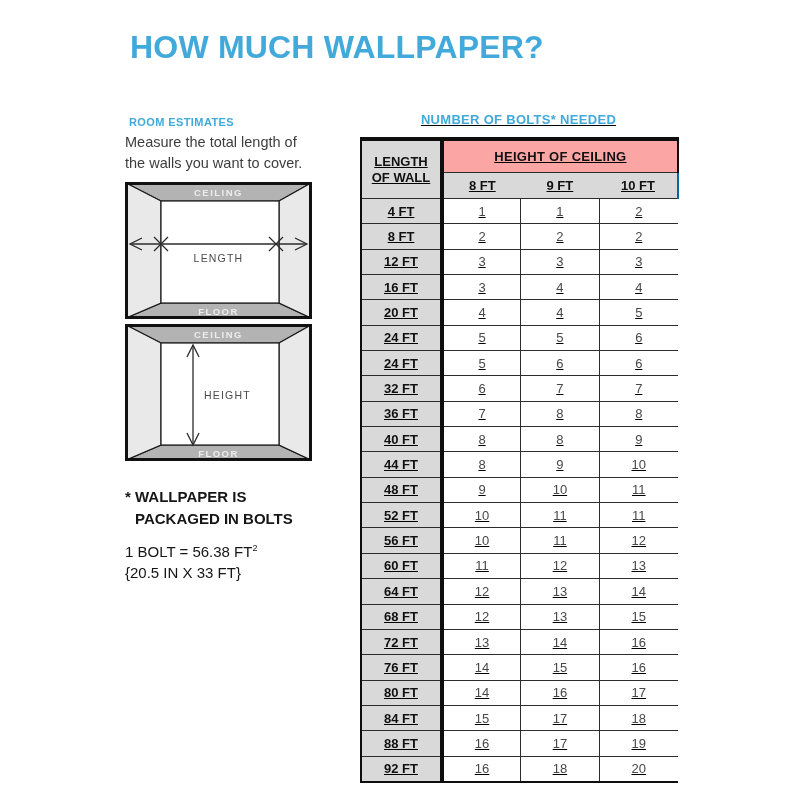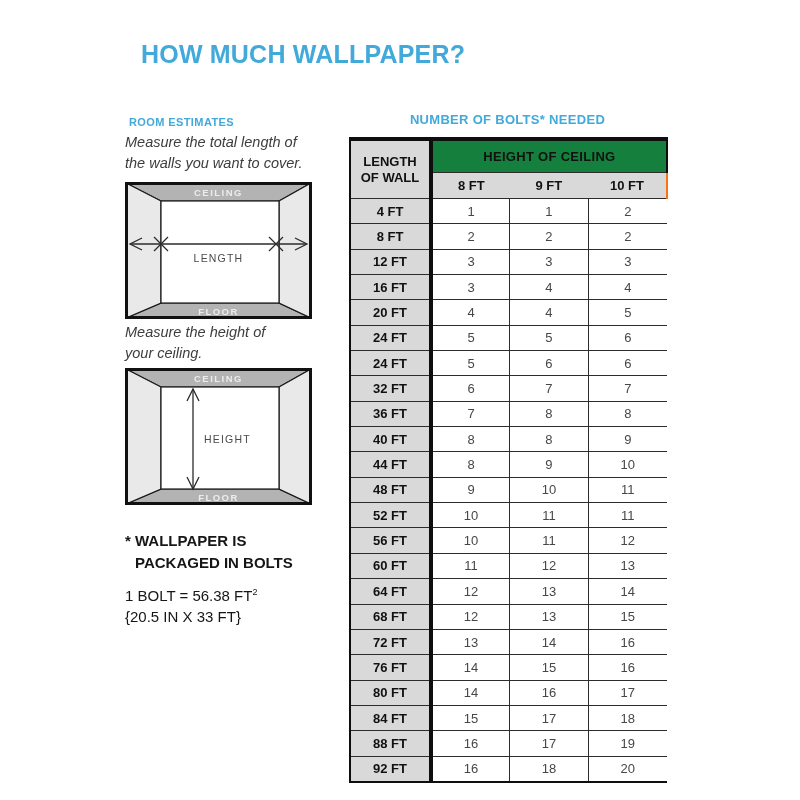--- a/index.html
+++ b/index.html
@@ -1,50 +1,50 @@
 <!DOCTYPE html>
 <html><head>
 <meta charset="utf-8">
 <style>
   html,body{margin:0;padding:0;background:#fff;}
   .page{position:relative;width:800px;height:800px;background:#ffffff;overflow:hidden;
         font-family:"Liberation Sans", sans-serif;}
 
   
-  .page-title{position:absolute;left:129px;top:28px;margin:12px;
-              font-size:25px;font-weight:bold;color:#42A9DB;letter-spacing:.2px;text-align:center;}
+  .page-title{position:absolute;left:129px;top:28px;margin:1px;
+              font-size:32px;font-weight:bold;color:#42A9DB;letter-spacing:.2px;text-align:center;}
 
   
   .left-col{position:absolute;left:125px;top:112px;width:216px;}
   .section-heading{margin:4px;font-size:11px;font-weight:bold;color:#42A9DB;letter-spacing:.4px;}
   .body-text{margin:0;font-size:14.5px;color:#3d3d3d;line-height:20.5px;white-space:pre-line;}
-  .body-text.mt{margin-top:3px;font-style:italic;}
+  .body-text.mt{margin-top:3px;}
   .p3{line-height:21px;}
   .room-svg{display:block;margin-top:9px;}
   .room-svg.second{margin-top:5px;}
   .footnote{display:flex;margin-top:25px;font-size:15px;font-weight:bold;color:#161616;line-height:22px;}
   .footnote .marker{width:10px;flex:none;}
   .footnote .fn-text{white-space:pre-line;}
   .bolt-info{margin-top:8px;font-size:15px;font-weight:normal;color:#161616;line-height:21px;}
   .bolt-info sup{font-size:9px;vertical-align:super;}
 
   
-  .table-col{position:absolute;left:349px;top:112px;width:317px;}
+  .table-col{position:absolute;left:360px;top:112px;width:317px;text-decoration:underline;}
   .table-heading{margin:0 0 10px 0;text-align:center;font-size:13px;font-weight:bold;
                  color:#42A9DB;letter-spacing:.3px;}
   table.bolts{border-collapse:collapse;table-layout:fixed;width:317px;
               border-top:4px solid #0e0e0e;border-left:2px solid #0e0e0e;border-bottom:2px solid #0e0e0e;}
   table.bolts th,table.bolts td{padding:0;border-bottom:1px solid #2c2c2c;
               text-align:center;vertical-align:middle;}
   th.col1{background:#D9D9D9;border-right:4px solid #0e0e0e;font-size:13px;font-weight:bold;color:#111;}
   th.col1-head{white-space:pre-line;line-height:16px;height:31px;}
-  th.group-head{background:#15803d;font-size:13px;font-weight:bold;color:#111;
+  th.group-head{background:#fca5a5;font-size:13px;font-weight:bold;color:#111;
               letter-spacing:.3px;height:31px;border-right:2px solid #0e0e0e;}
   th.sub-head{background:#D9D9D9;font-size:13px;font-weight:bold;color:#111;height:25px;}
-  th.sub-head:last-child{border-right:2px solid #f97316;}
+  th.sub-head:last-child{border-right:2px solid #0369a1;}
   tbody th.col1{height:24.35px;}
   tbody td{font-size:13px;color:#474747;border-left:1px solid #2c2c2c;}
 
   
   .svg-band-label{font-family:"Liberation Sans",sans-serif;font-size:9.5px;font-weight:bold;
                   fill:#ececec;letter-spacing:1.5px;}
   .svg-dim-label{font-family:"Liberation Sans",sans-serif;font-size:10.5px;
                  fill:#4a4a4a;letter-spacing:1.2px;}
 </style>
 </head>
@@ -74,22 +74,20 @@
         <line x1="29" y1="69" x2="43" y2="55"></line>
         <line x1="144" y1="55" x2="158" y2="69"></line>
         <line x1="144" y1="69" x2="158" y2="55"></line>
       </g>
       <rect x="1.5" y="1.5" width="184" height="134" fill="none" stroke="#111" stroke-width="3"></rect>
       <text class="svg-band-label" x="93.5" y="14" text-anchor="middle">CEILING</text>
       <text class="svg-band-label" x="93.5" y="133" text-anchor="middle">FLOOR</text>
       <text class="svg-dim-label" x="93.5" y="80" text-anchor="middle">LENGTH</text>
     </svg>
 
-    <p class="body-text mt">Measure the height of
-your ceiling.</p>
 
     <svg class="room-svg second" width="187" height="137" viewBox="0 0 187 137">
       <polygon points="1,1 186,1 154,19 36,19" fill="#B3B3B3" stroke="#1a1a1a" stroke-width="1.2"></polygon>
       <polygon points="1,136 186,136 154,121 36,121" fill="#B3B3B3" stroke="#1a1a1a" stroke-width="1.2"></polygon>
       <polygon points="1,1 36,19 36,121 1,136" fill="#E9E9E9" stroke="#1a1a1a" stroke-width="1.2"></polygon>
       <polygon points="186,1 154,19 154,121 186,136" fill="#E9E9E9" stroke="#1a1a1a" stroke-width="1.2"></polygon>
       <rect x="36" y="19" width="118" height="102" fill="#ffffff" stroke="#1a1a1a" stroke-width="1.2"></rect>
       <g stroke="#2b2b2b" stroke-width="1.3" fill="none">
         <line x1="68" y1="21" x2="68" y2="121"></line>
         <polyline points="62,33 68,21 74,33"></polyline>

